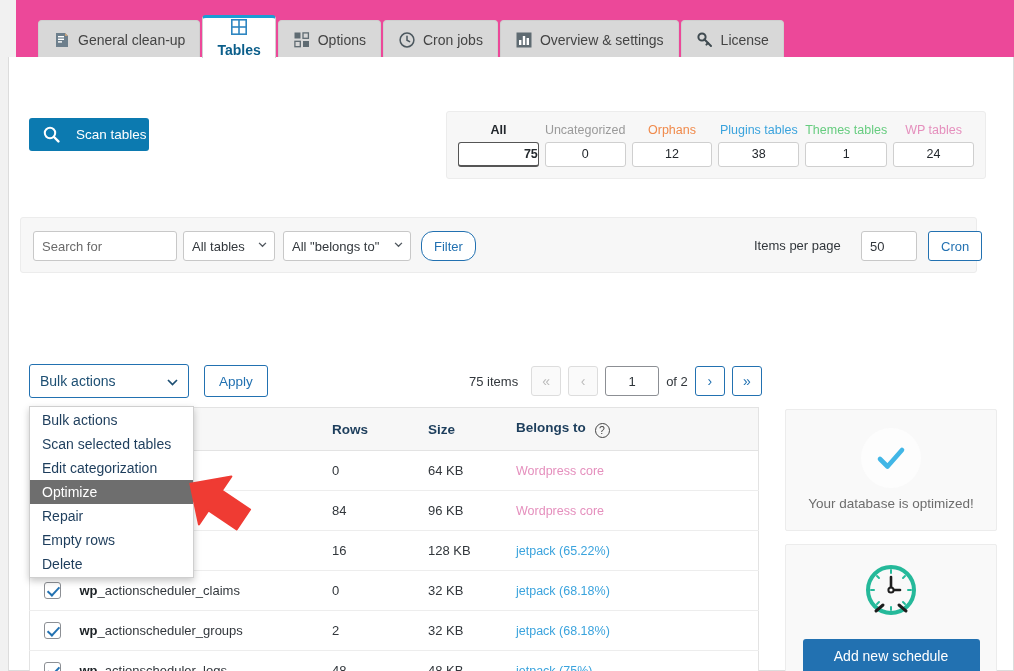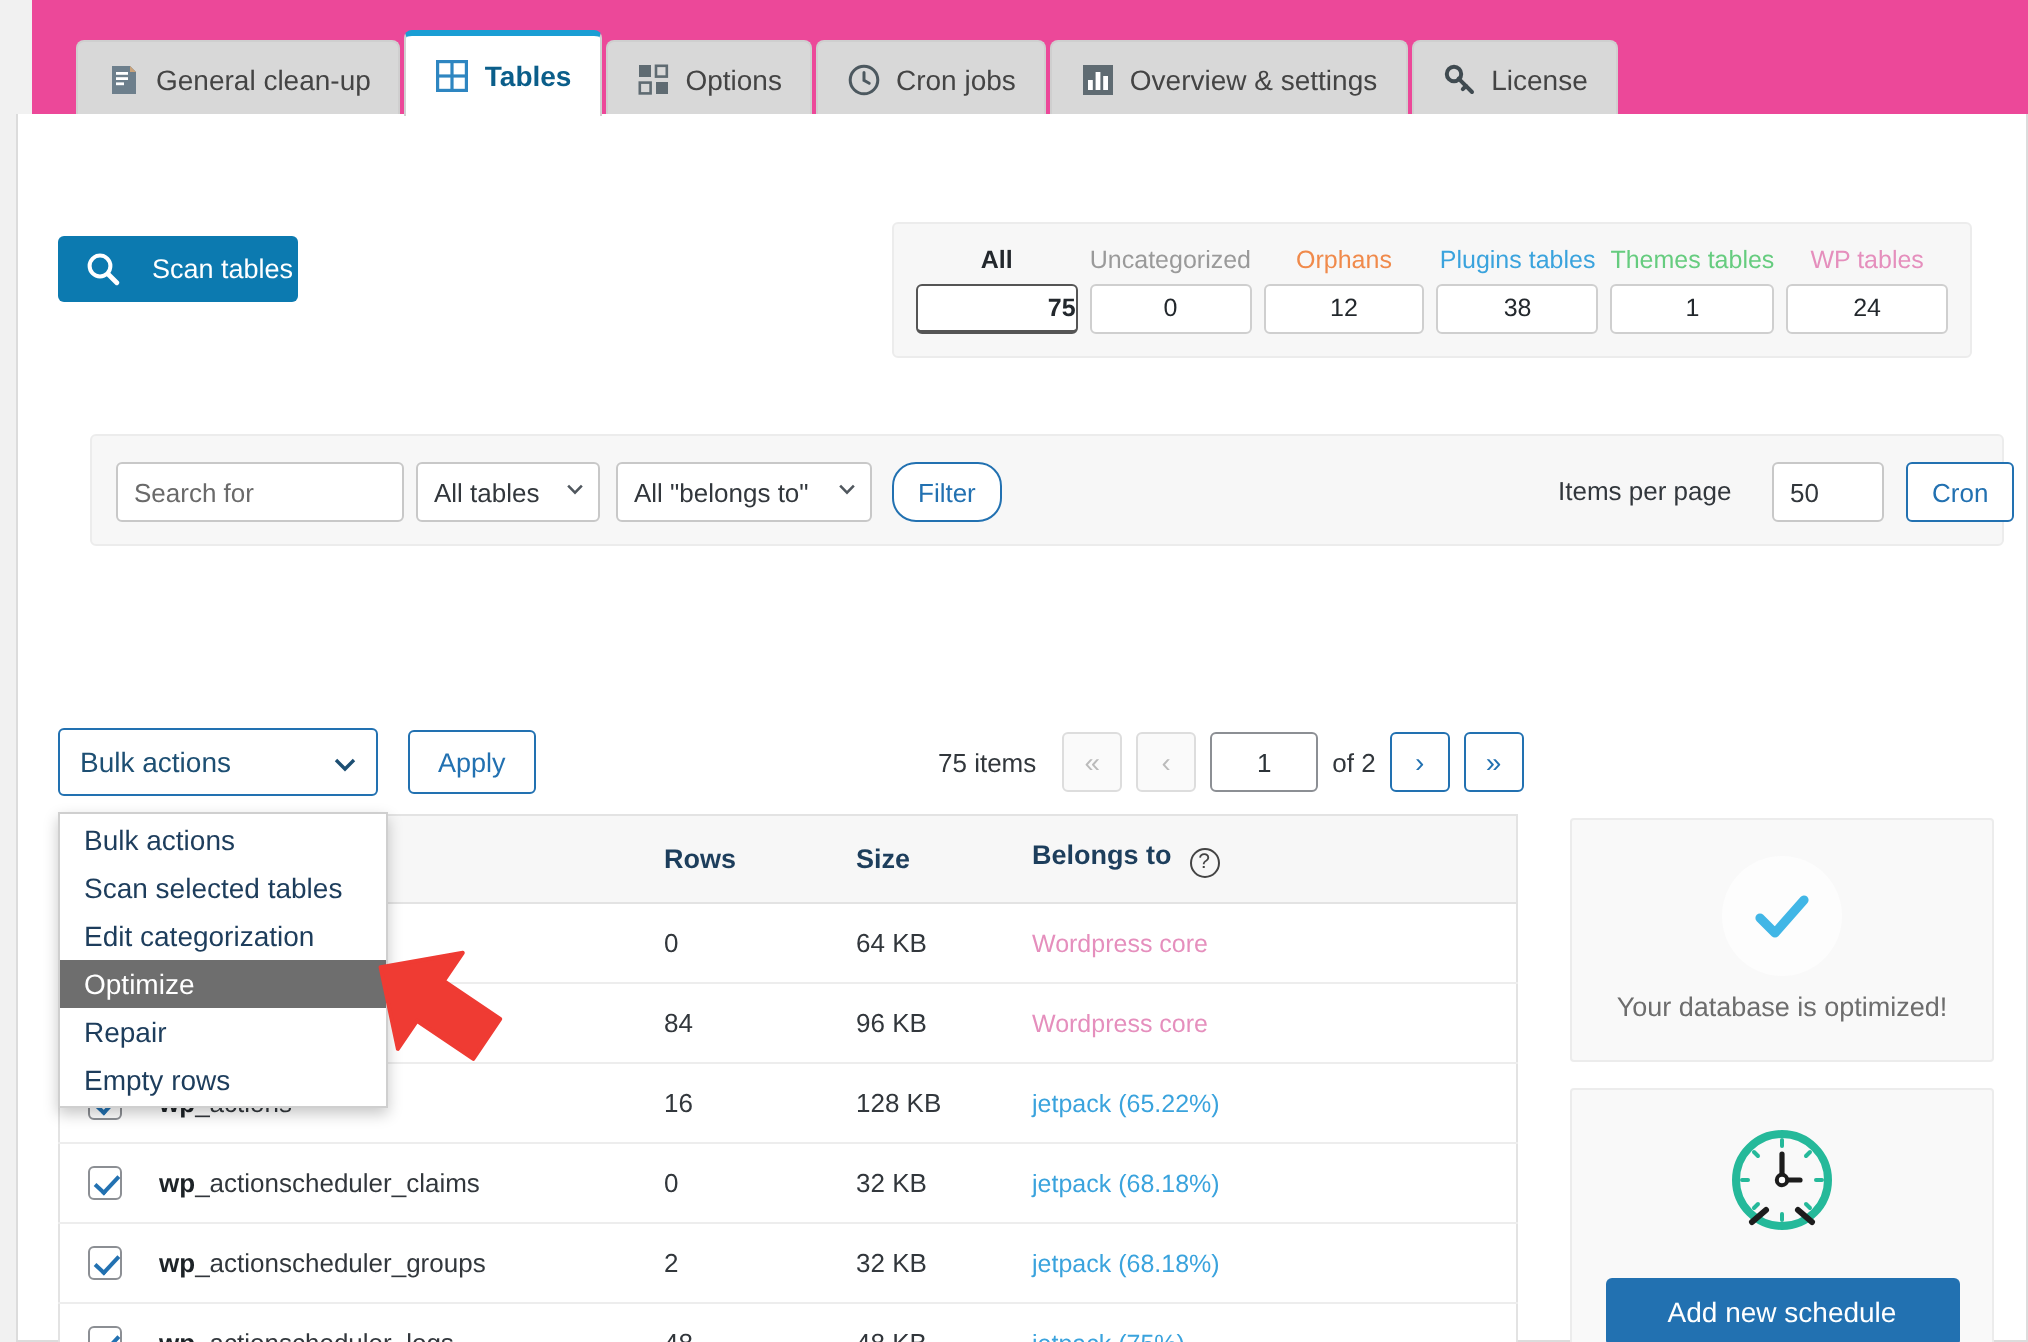--- a/index.html
+++ b/index.html
@@ -34,21 +34,21 @@
     cursor: pointer;
   }
   .tab.active {
     background: #ffffff;
     border: 1px solid #d1d1d1;
     border-top: 3px solid #1a9ed4;
     border-bottom: none;
     color: #0b5e8a;
     font-weight: bold;
     height: 43px;
-    position: relative; z-index: 3;
+    position: relative; z-index: 3; flex-direction: column;
   }
   .tab .ticon { display: inline-flex; width: 18px; height: 18px; align-items: center; justify-content: center; }
   .tab .ticon svg { display: block; }
 
   
   .content {
     position: absolute; left: 8px; top: 57px; width: 1006px; height: 614px;
     background: #ffffff; border: 1px solid #dcdcdc; border-top: none;
   }
 
@@ -72,21 +72,21 @@
   .cat .clabel { font-size: 12.5px; margin-bottom: 5px; white-space: nowrap; }
   .cat .cbox {
     background: #fff; border: 1px solid #cfcfcf; border-radius: 3px;
     height: 25px; line-height: 23px; font-size: 12.5px; color: #23282d;
   }
   .cat.sel .clabel { font-weight: bold; color: #23282d; }
   .cat.sel .cbox { border: 1px solid #555; border-bottom-width: 2px; font-weight: bold; text-align: right; }
 
   
   .filterbar {
-    position: absolute; left: 36px; top: 160px; width: 957px; height: 56px;
+    position: absolute; left: 11px; top: 160px; width: 957px; height: 56px;
     background: #f7f7f7; border: 1px solid #ececec; border-radius: 3px;
   }
   .ctrl {
     position: absolute; height: 30px;
     border: 1px solid #c8c8c8; border-radius: 3px; background: #fff;
     font-family: "Liberation Sans", sans-serif; font-size: 13px; color: #32373c;
     padding: 0 8px;
   }
   input.ctrl::placeholder { color: #6a6a6a; opacity: 1; }
   .selwrap { position: absolute; height: 30px; }
@@ -449,20 +449,21 @@
       </tbody>
     </table>
 
     <div class="dropmenu">
       <div class="mi">Bulk actions</div>
       <div class="mi">Scan selected tables</div>
       <div class="mi">Edit categorization</div>
       <div class="mi hl">Optimize</div>
       <div class="mi">Repair</div>
       <div class="mi">Empty rows</div>
+      <div class="mi">Delete</div>
     </div>
 
     <div class="arrow">
       <svg width="78" height="72" viewBox="0 0 78 72">
         <g transform="rotate(34 39 36)">
           <path d="M6 24 h34 v-17 l30 29 -30 29 v-17 h-34 z" fill="#ef3b33" stroke="#ef3b33" stroke-width="2" stroke-linejoin="round" transform="rotate(180 39 36)"></path>
         </g>
       </svg>
     </div>
 

